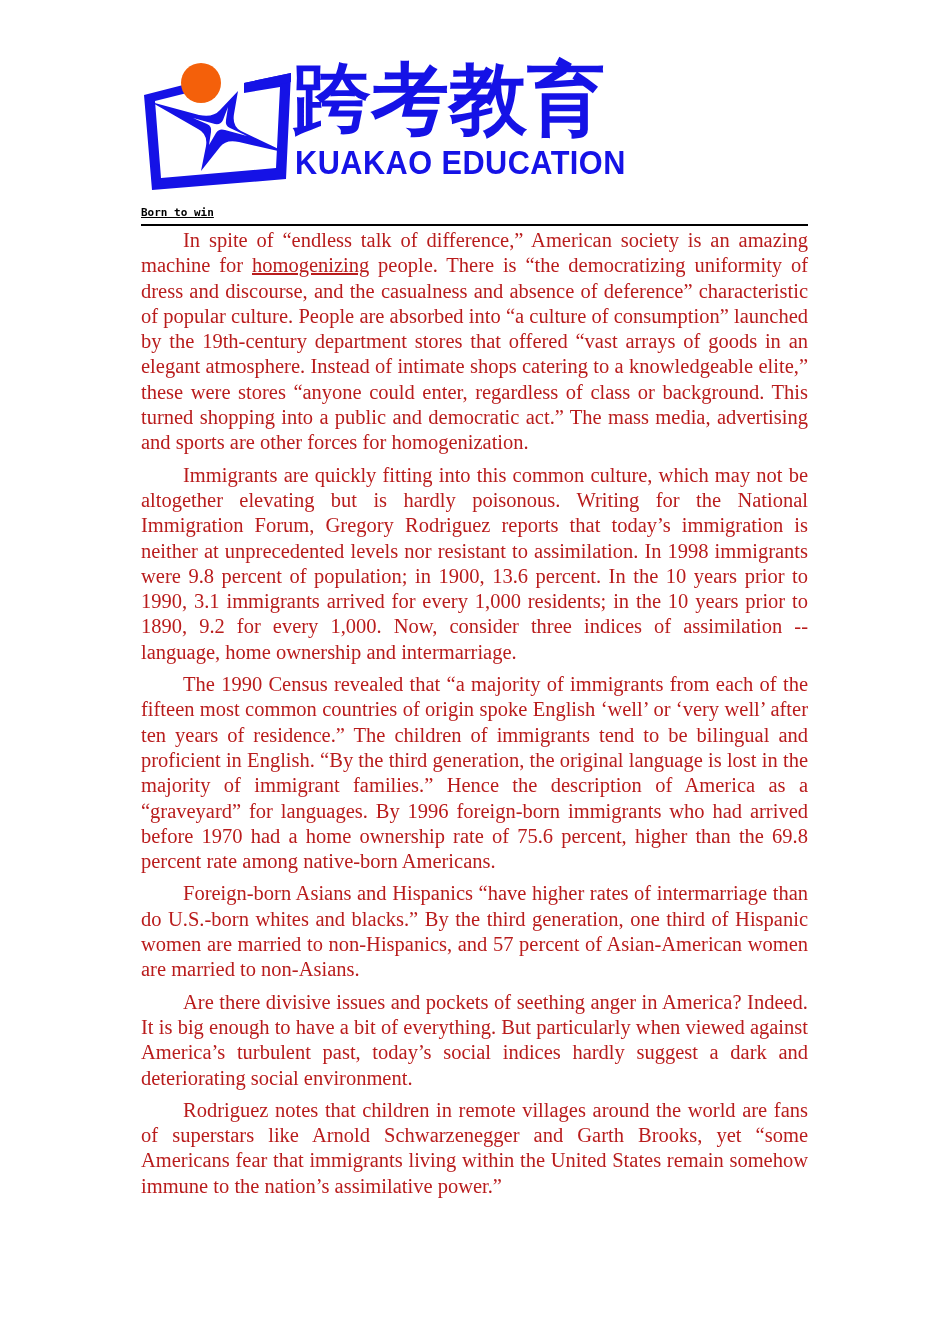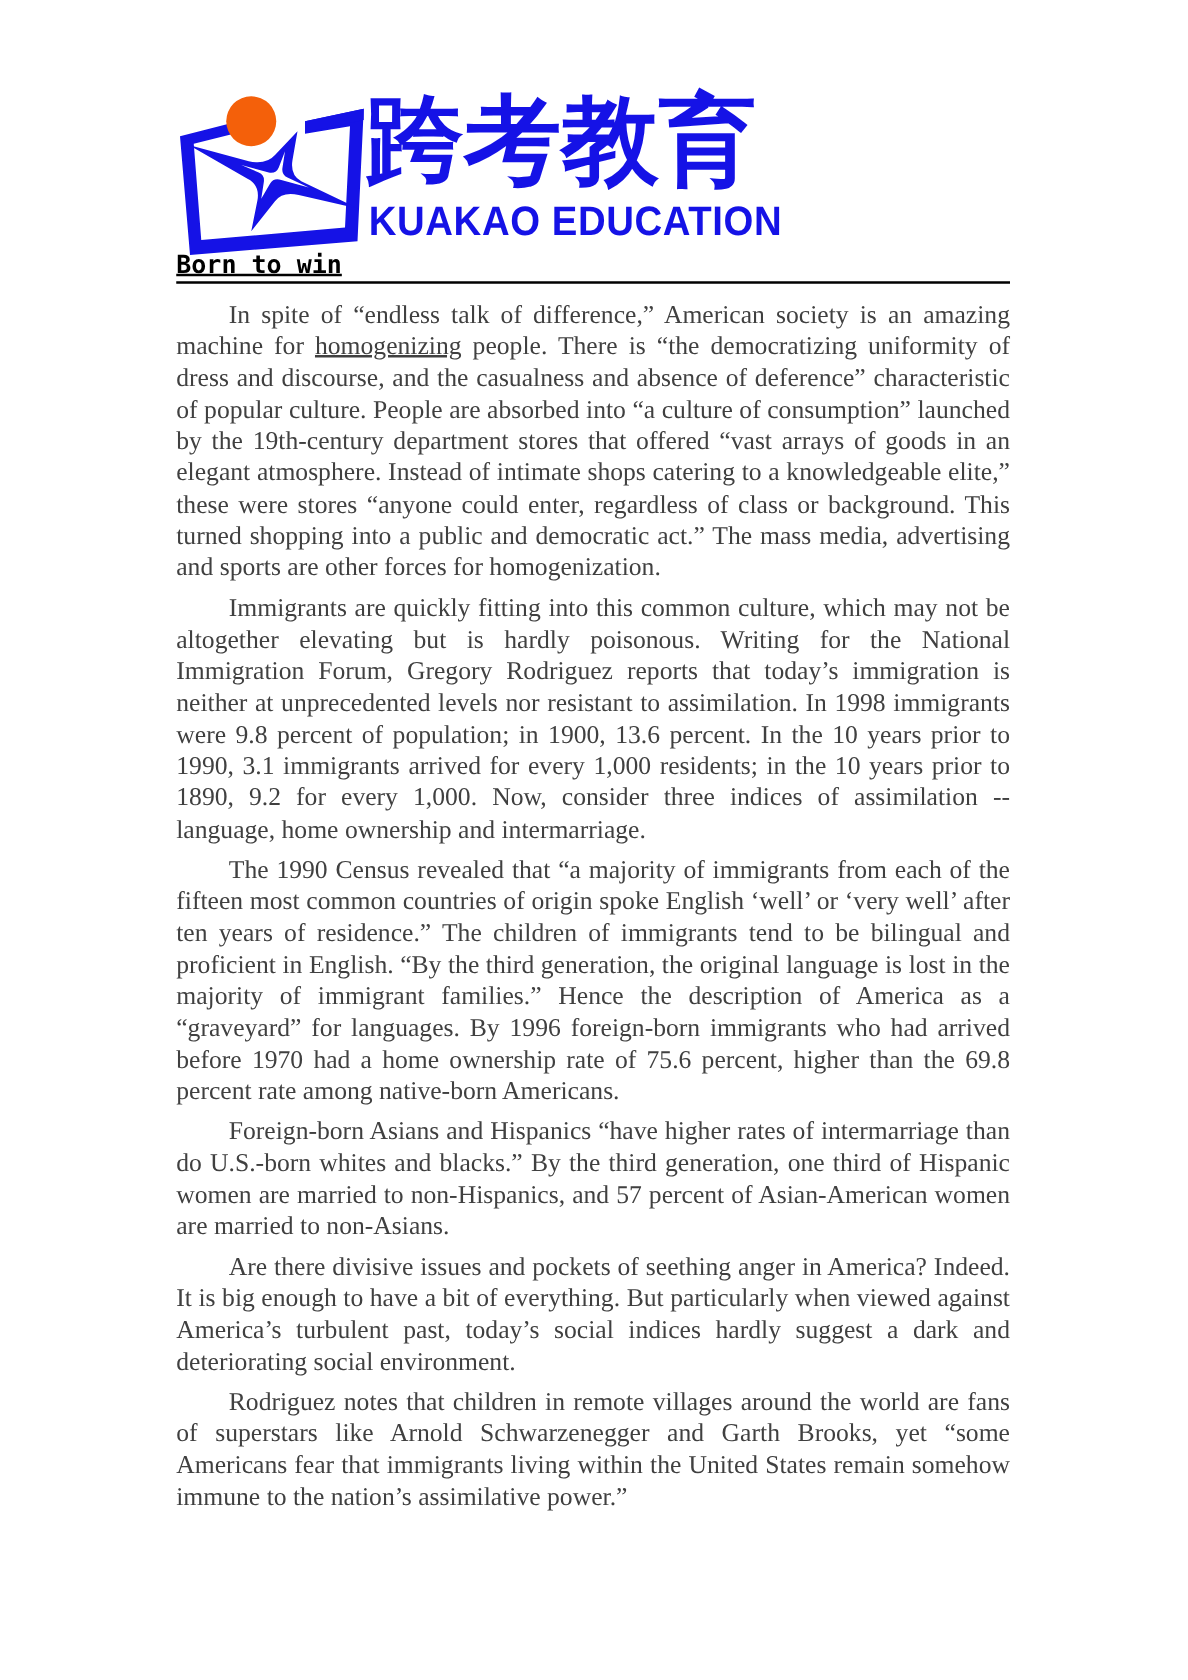--- a/index.html
+++ b/index.html
@@ -19,21 +19,21 @@
     width: 950px;
     height: 1344px;
     background: #ffffff;
     box-sizing: border-box;
   }
 
   
   .logo-block {
     position: absolute;
     left: 141px;
-    top: 67px;
+    top: 53px;
     width: 470px;
     height: 140px;
     text-align: right;
   }
   .logo-mark {
     position: absolute;
     left: 0px;
     top: 5px;
     width: 155px;
     height: 132px;
@@ -77,42 +77,42 @@
     position: absolute;
     left: 141px;
     top: 202px;
     width: 667px;
     border-bottom: 2px solid #000000;
     padding-bottom: 2px;
   }
   .doc-header-title {
     font-family: "DejaVu Sans Mono", "Liberation Mono", monospace;
     font-weight: bold;
-    font-size: 20px;
+    font-size: 11px;
     line-height: 18px;
     color: #000000;
     text-decoration: underline;
     display: inline-block;
   }
 
   
   .doc-body {
     position: absolute;
     left: 141px;
     top: 228px;
     width: 667px;
   }
   .para {
-    margin: 12px 0 0 0;
+    margin: 0 0 0 0;
     text-align: justify;
     text-justify: inter-word;
     font-size: 20.5px;
     line-height: 25.3px;
     text-indent: 42px;
-    color: #404040;
+    color: #b91c1c;
     -webkit-hyphens: none;
     hyphens: none;
   }
   .para + .para {
     margin-top: 7px;
   }
   .para u {
     text-decoration: underline;
     text-underline-offset: 1px;
   }

